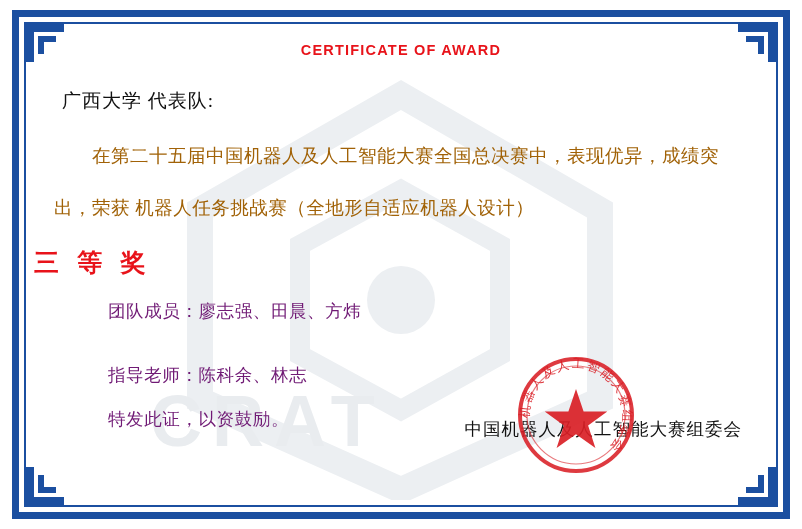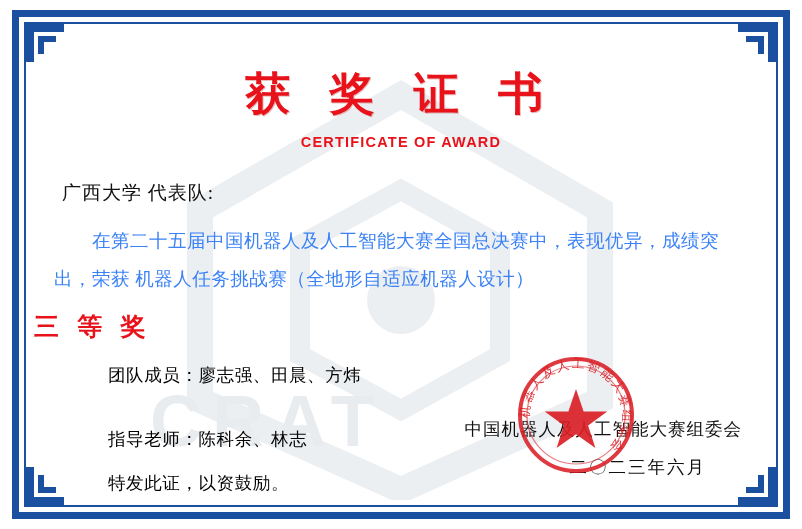--- a/index.html
+++ b/index.html
@@ -110,40 +110,40 @@
     font-size: 19px;
     color: #111;
     letter-spacing: 1px;
   }
 
   .body-text {
     margin-top: 16px;
     margin-left: 20px;
     margin-right: 18px;
     font-size: 18.5px;
-    line-height: 38px;
-    color: #3b82f6;
+    line-height: 52px;
+    color: #a16207;
     text-indent: 38px;
     letter-spacing: 0.5px;
   }
 
   .award-level {
     margin-top: 12px;
     text-align: left;
     color: #e8131a;
     font-weight: bold;
     font-size: 25px;
     letter-spacing: 6px;
   }
 
   .detail-line {
     margin-top: 20px;
     margin-left: 74px;
     font-size: 17.5px;
-    color: #000000;
+    color: #701a75;
     letter-spacing: 0.6px;
   }
   .detail-line.second { margin-top: 40px; }
   .detail-line.third { }
 
   .signature {
     position: absolute;
     right: 26px;
     bottom: 56px;
     text-align: right;
@@ -207,35 +207,33 @@
   </div>
   <div class="corner br">
     <svg width="46" height="46" viewBox="0 0 46 46" xmlns="http://www.w3.org/2000/svg">
       <path d="M4 4 H42 V12 H12 V42 H4 Z" fill="#1b4fa0"></path>
       <path d="M16 16 H34 V22 H22 V34 H16 Z" fill="#1b4fa0"></path>
     </svg>
   </div>
 
   <div class="content">
 
-    <div class="title">获 奖 证 书</div>
     <div class="subtitle">CERTIFICATE OF AWARD</div>
 
     <div class="recipient">广西大学  代表队:</div>
 
     <div class="body-text">在第二十五届中国机器人及人工智能大赛全国总决赛中，表现优异，成绩突出，荣获 机器人任务挑战赛（全地形自适应机器人设计）</div>
 
     <div class="award-level">三 等 奖</div>
 
     <div class="detail-line">团队成员：廖志强、田晨、方炜</div>
     <div class="detail-line second">指导老师：陈科余、林志</div>
     <div class="detail-line third">特发此证，以资鼓励。</div>
 
     <div class="signature">中国机器人及人工智能大赛组委会</div>
-    <div class="sign-date">二〇二三年六月</div>
 
     <div class="seal">
       <svg width="128" height="128" viewBox="0 0 128 128" xmlns="http://www.w3.org/2000/svg">
         <defs>
           <path id="sealArc" d="M 64,64 m -47,0 a 47,47 0 1,1 94,0 a 47,47 0 1,1 -94,0"></path>
         </defs>
         <circle cx="64" cy="64" r="56" fill="none" stroke="#d91f26" stroke-width="4" opacity="0.88"></circle>
         <circle cx="64" cy="64" r="49" fill="none" stroke="#d91f26" stroke-width="1.2" opacity="0.6"></circle>
         <text font-family="Liberation Serif, serif" font-size="12.5" fill="#d91f26" opacity="0.9" letter-spacing="2">
           <textPath href="#sealArc" startOffset="26%" text-anchor="middle">中国机器人及人工智能大赛组委会</textPath>

